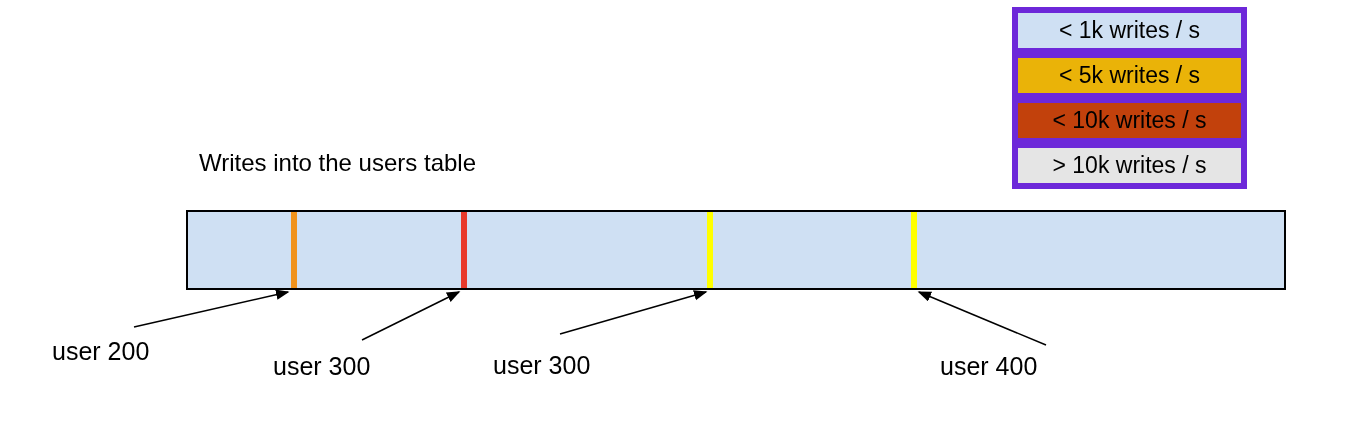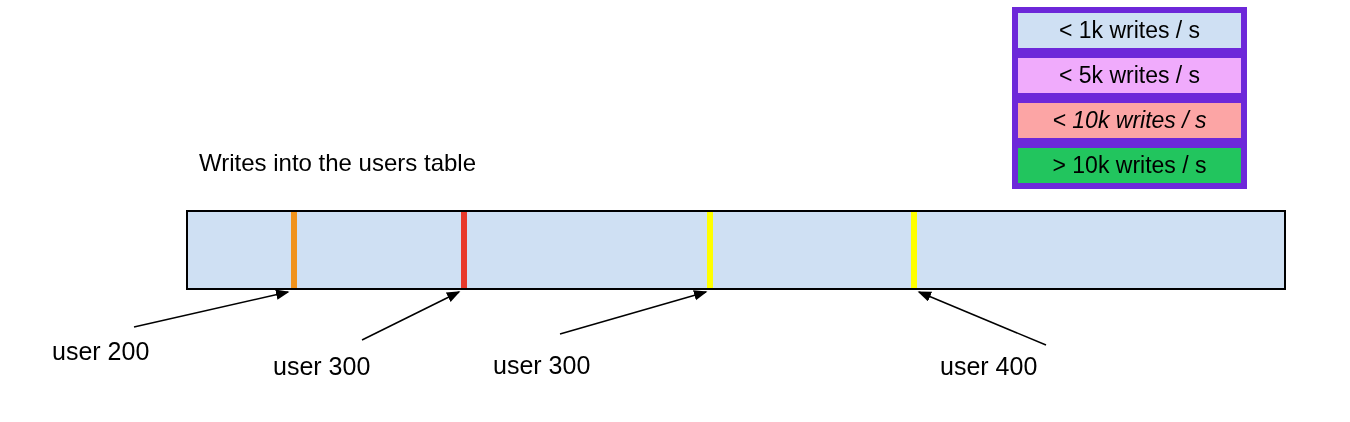--- a/index.html
+++ b/index.html
@@ -82,23 +82,23 @@
 </style>
 </head>
 <body>
 
 <div class="canvas">
 
   <div class="diagram-title">Writes into the users table</div>
 
   <div class="legend">
       <div class="legend-row" style="background: rgb(207, 224, 243);">&lt; 1k writes / s</div>
-      <div class="legend-row" style="background: #f0abfc;">&lt; 5k writes / s</div>
-      <div class="legend-row" style="background: #fca5a5; font-style: italic;">&lt; 10k writes / s</div>
-      <div class="legend-row" style="background: #22c55e;">&gt; 10k writes / s</div>
+      <div class="legend-row" style="background: #eab308;">&lt; 5k writes / s</div>
+      <div class="legend-row" style="background: #c2410c;">&lt; 10k writes / s</div>
+      <div class="legend-row" style="background: #e5e5e5;">&gt; 10k writes / s</div>
     </div>
 
   <div class="bar" style="background: rgb(207, 224, 243); border-color: rgb(0, 0, 0);">
       <div class="marker" style="left: 103px; background: rgb(240, 147, 29);"></div>
       <div class="marker" style="left: 273px; background: rgb(232, 57, 42);"></div>
       <div class="marker" style="left: 519px; background: rgb(255, 255, 0);"></div>
       <div class="marker" style="left: 723px; background: rgb(255, 255, 0);"></div>
     </div>
 
   <svg class="arrows" viewBox="0 0 1350 422" xmlns="http://www.w3.org/2000/svg">

